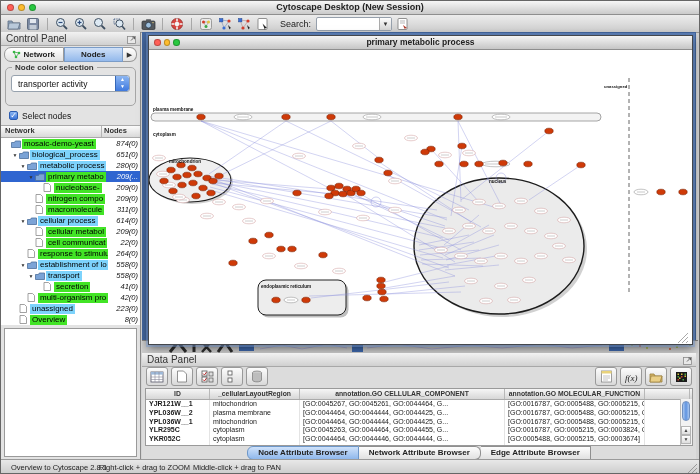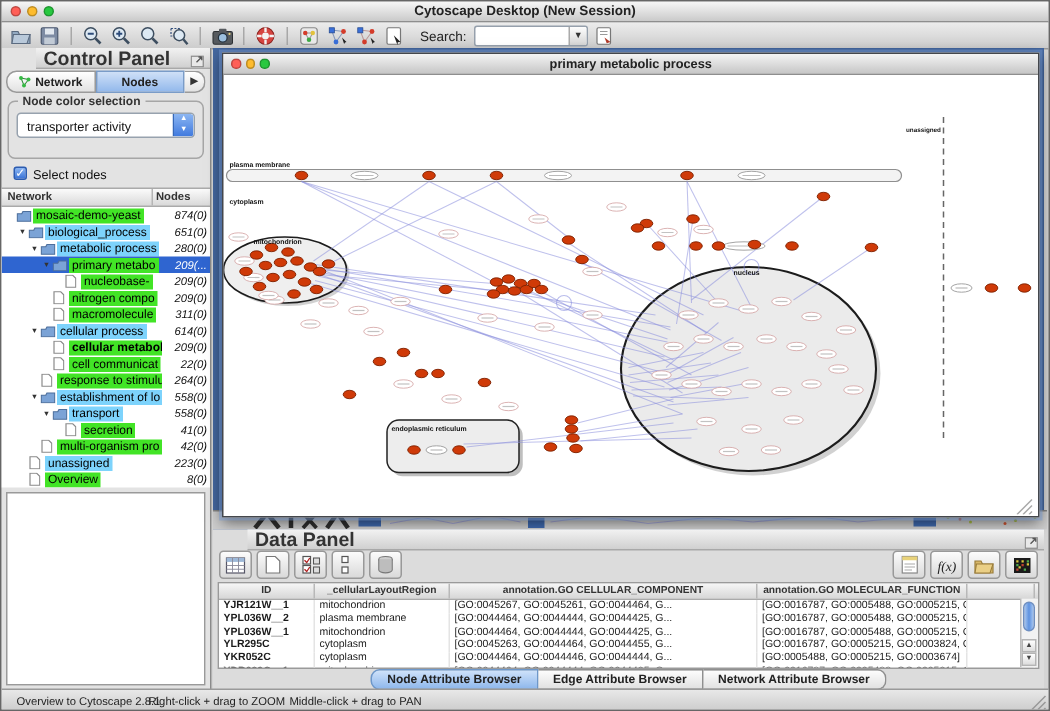--- a/index.html
+++ b/index.html
@@ -20,21 +20,21 @@
   .tb-icon{width:16px;height:15px;display:flex;align-items:center;justify-content:center;}
   .tb-sep{width:1px;height:12px;background:#a8a8a8;margin:0 3px;}
   .search-label{font-size:9px;color:#222;margin-left:6px;margin-right:2px;}
   .search-box{width:74px;height:12px;background:#fff;border:1px solid #96a0ac;border-radius:2px;display:flex;overflow:hidden;}
   .search-dd{margin-left:auto;width:11px;background:linear-gradient(#fdfdfd,#d5d5d5);border-left:1px solid #aaa;
     font-size:6px;text-align:center;line-height:12px;color:#333;}
   
   .control-panel{position:absolute;top:31px;left:0;width:140px;bottom:13px;background:#e3e3e3;
     border-right:1px solid #8a8a8a;display:flex;flex-direction:column;box-sizing:border-box;}
   .panel-header{height:13px;flex:0 0 13px;background:linear-gradient(#f2f2f2,#d0d0d0);border-bottom:1px solid #a8a8a8;
-    font-size:13px;font-weight:bold;color:#333;padding:0 5px;line-height:13px;position:relative;margin-left:23px;}
+    font-size:10px;font-weight:normal;color:#333;padding:0 5px;line-height:13px;position:relative;}
   .float-icon{position:absolute;right:3px;top:2px;}
   .cp-tabs{flex:0 0 15px;display:flex;align-items:center;padding:1px 3px 1px 3px;}
   .cp-tab{flex:1;height:13px;border:1px solid #9a9a9a;background:linear-gradient(#ffffff,#e2e2e2);
     font-size:8px;font-weight:bold;text-align:center;line-height:13px;color:#222;display:flex;align-items:center;justify-content:center;gap:2px;}
   .cp-tab.first{border-radius:7px 0 0 7px;}
   .cp-tab.sel{background:linear-gradient(#cfe0f7,#93b9ec);border-color:#7a9cc8;}
   .cp-tab-arrow{flex:0 0 13px;height:13px;border:1px solid #9a9a9a;border-left:none;border-radius:0 7px 7px 0;
     background:linear-gradient(#ffffff,#e2e2e2);font-size:7px;line-height:13px;text-align:center;color:#333;}
   .cp-group{flex:0 0 30px;margin:4px 4px 0 4px;border:1px solid #a6a6a6;border-radius:5px;position:relative;padding:7px 5px 0 5px;}
   .cp-group-label{position:absolute;top:-5px;left:6px;font-size:8px;font-weight:bold;color:#333;background:#e3e3e3;padding:0 3px;}
@@ -350,21 +350,21 @@
           <span class="tr-count">614(0)</span>
         </div>
         <div class="tree-row">
           <span style="flex: 0 0 26px;"></span>
           <span class="tr-arrow"></span>
           <span class="tr-ico">
             <svg width="8" height="9">
               <path d="M1 0.5h4.5l2 2v6h-6.5z" fill="#fff" stroke="#8a8a8a" stroke-width="0.8"></path>
             </svg>
           </span>
-          <span class="tr-label lbl-green" style="max-width: 58px; font-weight: bold;">cellular metabol</span>
+          <span class="tr-label lbl-green" style="max-width: 58px;">cellular metabol</span>
           <span class="tr-count">209(0)</span>
         </div>
         <div class="tree-row">
           <span style="flex: 0 0 26px;"></span>
           <span class="tr-arrow"></span>
           <span class="tr-ico">
             <svg width="8" height="9">
               <path d="M1 0.5h4.5l2 2v6h-6.5z" fill="#fff" stroke="#8a8a8a" stroke-width="0.8"></path>
             </svg>
           </span>
@@ -859,22 +859,22 @@
       <div class="dp-scroll">
         <div class="dp-thumb"></div>
         <div class="dp-arrows">
           <div>▲</div>
           <div>▼</div>
         </div>
       </div>
     </div>
     <div class="dp-tabs">
       <span class="dp-tab first sel">Node Attribute Browser</span>
+      <span class="dp-tab last">Network Attribute Browser</span>
       <span class="dp-tab">Edge Attribute Browser</span>
-      <span class="dp-tab last">Network Attribute Browser</span>
     </div>
   </div>
 
   <div class="statusbar">
     <span class="sb-welcome">Overview to Cytoscape 2.8.1</span>
     <span class="sb-zoom">Right-click + drag to ZOOM</span>
     <span class="sb-pan">Middle-click + drag to PAN</span>
     <span class="sb-grip"><svg width="11" height="11">
           <path d="M10 1L1 10M10 5L5 10M10 9L9 10" stroke="#999" stroke-width="1"></path>
         </svg></span>

